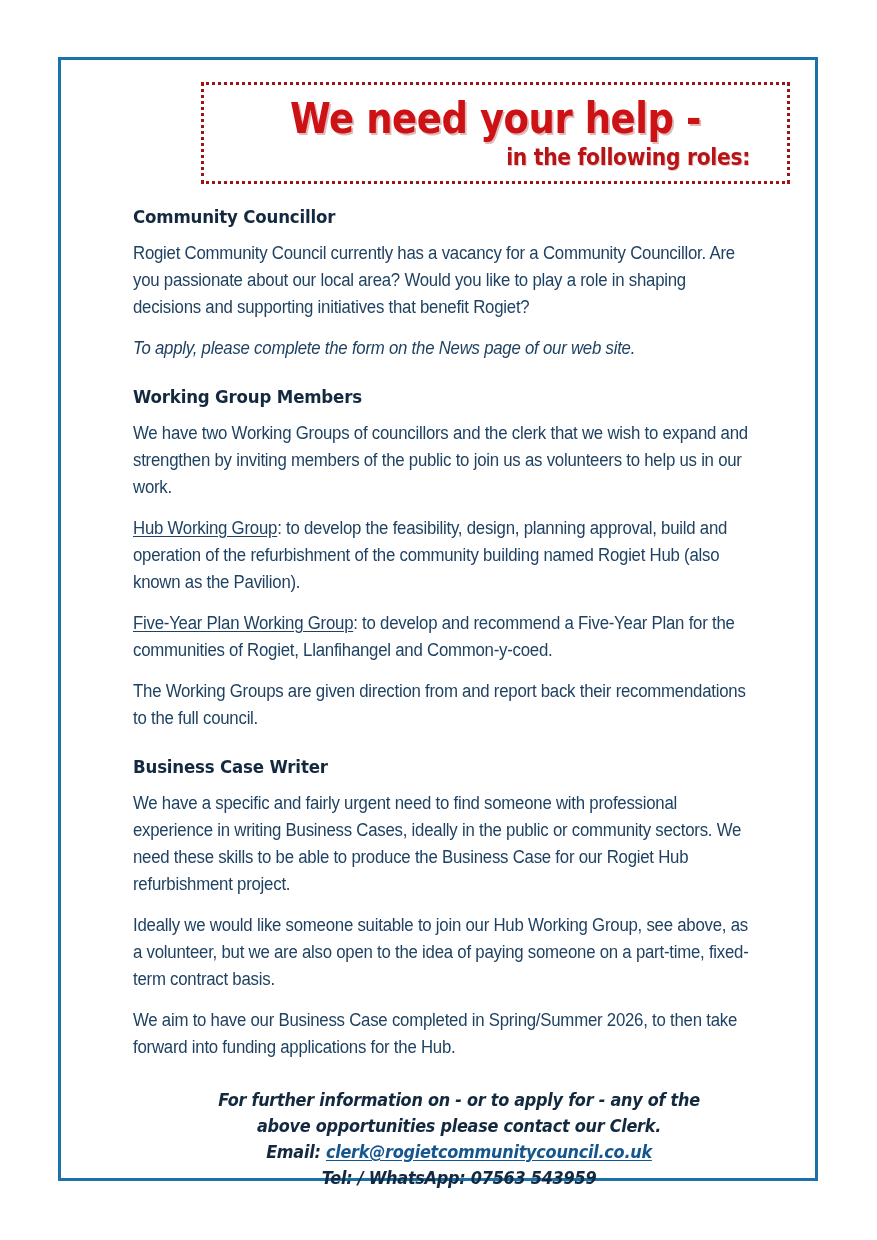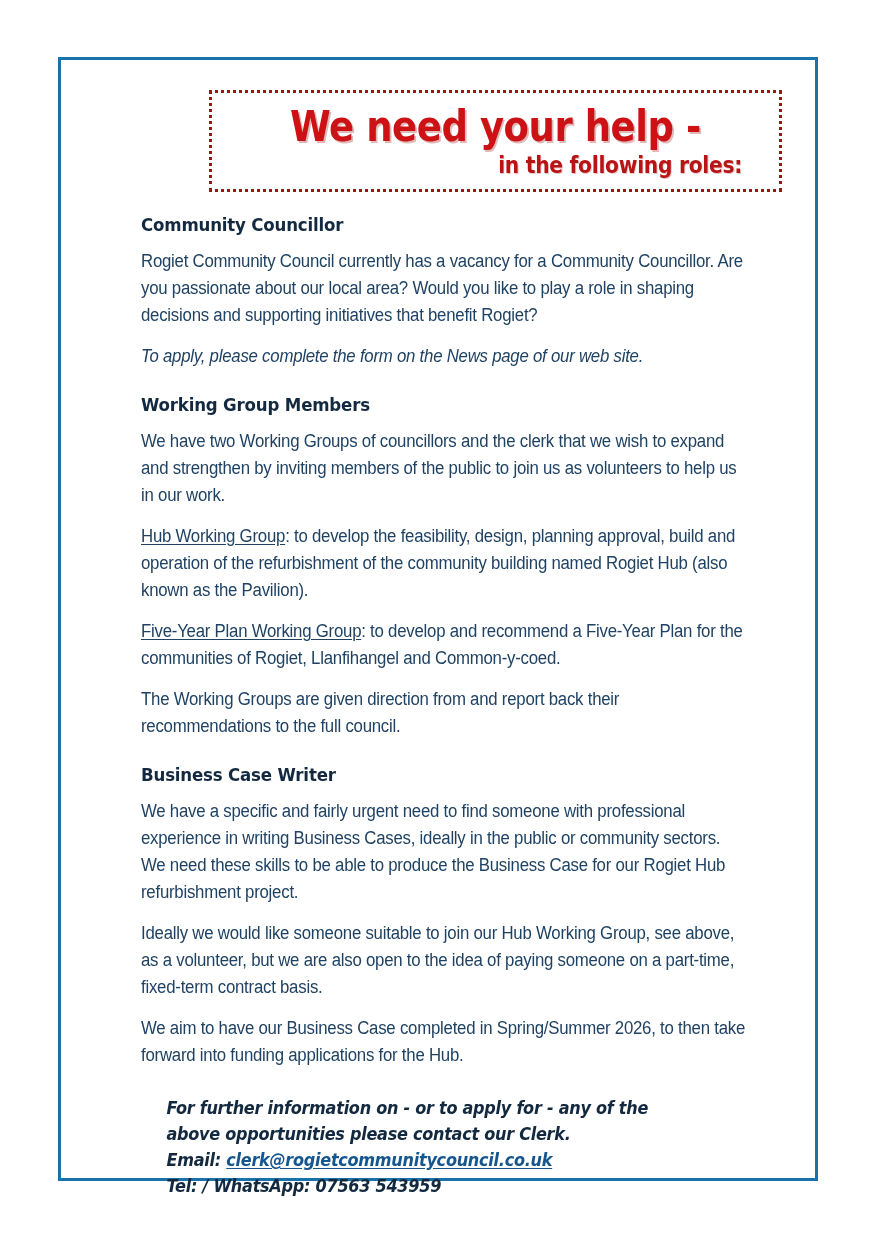--- a/index.html
+++ b/index.html
@@ -25,21 +25,21 @@
     box-sizing: border-box;
     background: #ffffff;
   }
 
   #content {
     position: absolute;
     left: 0;
     top: 0;
     width: 760px;
     box-sizing: border-box;
-    padding: 16px;
+    padding: 8px;
   }
 
   
   .banner {
     margin: 14px 23px 0 132px;
     border: 3px dotted #9e1414;
     box-sizing: border-box;
     padding: 8px 14px 10px 14px;
     background: #ffffff;
   }
@@ -109,21 +109,21 @@
     margin-bottom: 4px;
   }
   .lead-underline {
     text-decoration: underline;
     text-underline-offset: 2px;
   }
 
   
   .contact {
     margin: 26px 0 0 0;
-    text-align: left;
+    text-align: center;
     font-family: "DejaVu Sans", sans-serif;
     font-style: italic;
     font-weight: bold;
     font-size: 17.5px;
     line-height: 26px;
     color: #13293f;
     letter-spacing: -0.3px;
   }
   .contact div {
     transform: scaleX(0.92);

